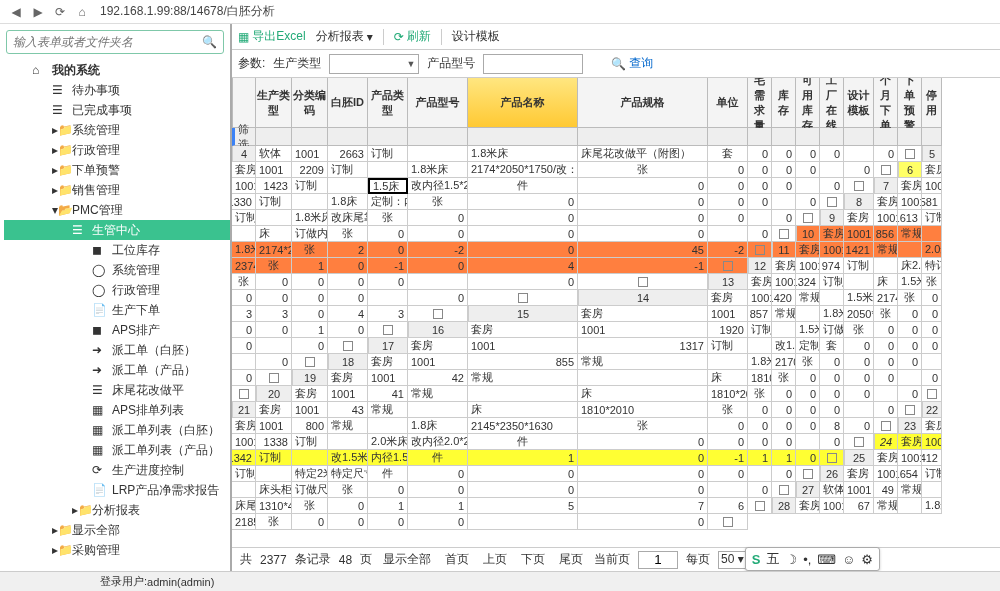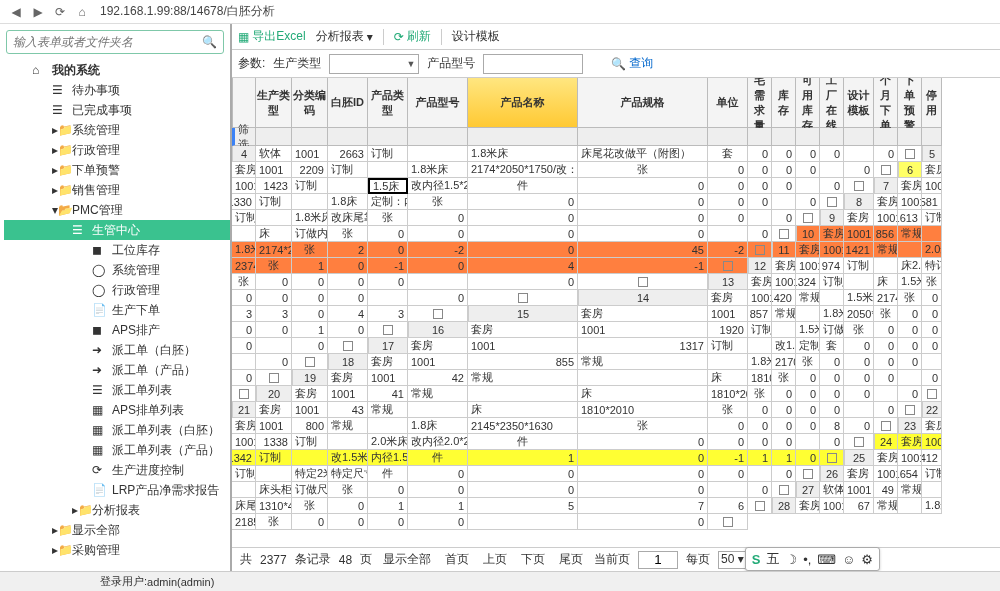--- a/index.html
+++ b/index.html
@@ -38,21 +38,21 @@
 .grid .hd.hl { background: linear-gradient(#ffe680, #ffc933); }
 .grid .filterrow { background: #eee; height: 18px; border: 1px solid #bbb; border-left: none; border-top: none; display: flex; align-items: center; padding: 0 3px; }
 .grid .filterrow.first { border-left: 3px solid #3b82f6; }
 .grid .cell { border: 1px solid #ccc; border-left: none; border-top: none; height: 16px; display: flex; align-items: center; padding: 0 3px; overflow: hidden; white-space: nowrap; background: #fff; }
 .grid .cell.rownum { background: #eee; justify-content: center; border-left: 1px solid #ccc; }
 .grid .cell.num { justify-content: flex-end; }
 .grid .cell.ctr { justify-content: center; }
 .row-highlight-orange .cell { background: #ff7f3f !important; }
 .row-highlight-orange .cell.rownum { background: #ff7f3f !important; }
 .row-highlight-yellow .cell { background: #ffff33 !important; }
-.row-highlight-yellow .cell.rownum { background: #ffff33 !important; }
+.row-highlight-yellow .cell.rownum { background: #ffff33 !important; font-style: italic; }
 .row-selected .cell.rownum { background: #ffff66; }
 .editing { border: 2px solid #000 !important; z-index: 5; }
 .chk { width: 10px; height: 10px; border: 1px solid #888; display: inline-block; }
 .pager { height: 24px; border-top: 1px solid #ccc; display: flex; align-items: center; padding: 0 8px; gap: 8px; font-size: 12px; }
 .pager .pbtn { cursor: pointer; color: #333; padding: 0 3px; }
 .pager .pinp { border: 1px solid #aaa; width: 40px; height: 18px; text-align: center; }
 .pager .psel { border: 1px solid #aaa; height: 18px; padding: 0 2px; }
 .statusbar { position: absolute; bottom: 0; left: 0; right: 0; height: 20px; background: #f0f0f0; border-top: 1px solid #ccc; display: flex; align-items: center; padding: 0 100px; font-size: 11px; }
 .ime-bar { position: absolute; bottom: 20px; right: 120px; background: #fff; border: 1px solid #aaa; border-radius: 3px; padding: 2px 6px; display: flex; align-items: center; gap: 6px; font-size: 13px; box-shadow: 0 1px 3px rgba(0,0,0,.2); }
 .ime-bar .ime-logo { color: #2a7; font-weight: bold; }
@@ -134,21 +134,21 @@
         <div class="tree-item lvl4">
           <span class="ticon">➜</span>
           <span>派工单（白胚）</span>
         </div>
         <div class="tree-item lvl4">
           <span class="ticon">➜</span>
           <span>派工单（产品）</span>
         </div>
         <div class="tree-item lvl4">
           <span class="ticon">☰</span>
-          <span>派工单列表</span>
+          <span>床尾花改做平</span>
         </div>
         <div class="tree-item lvl4">
           <span class="ticon">▦</span>
           <span>APS排单列表</span>
         </div>
         <div class="tree-item lvl4">
           <span class="ticon">▦</span>
           <span>派工单列表（白胚）</span>
         </div>
         <div class="tree-item lvl4">

